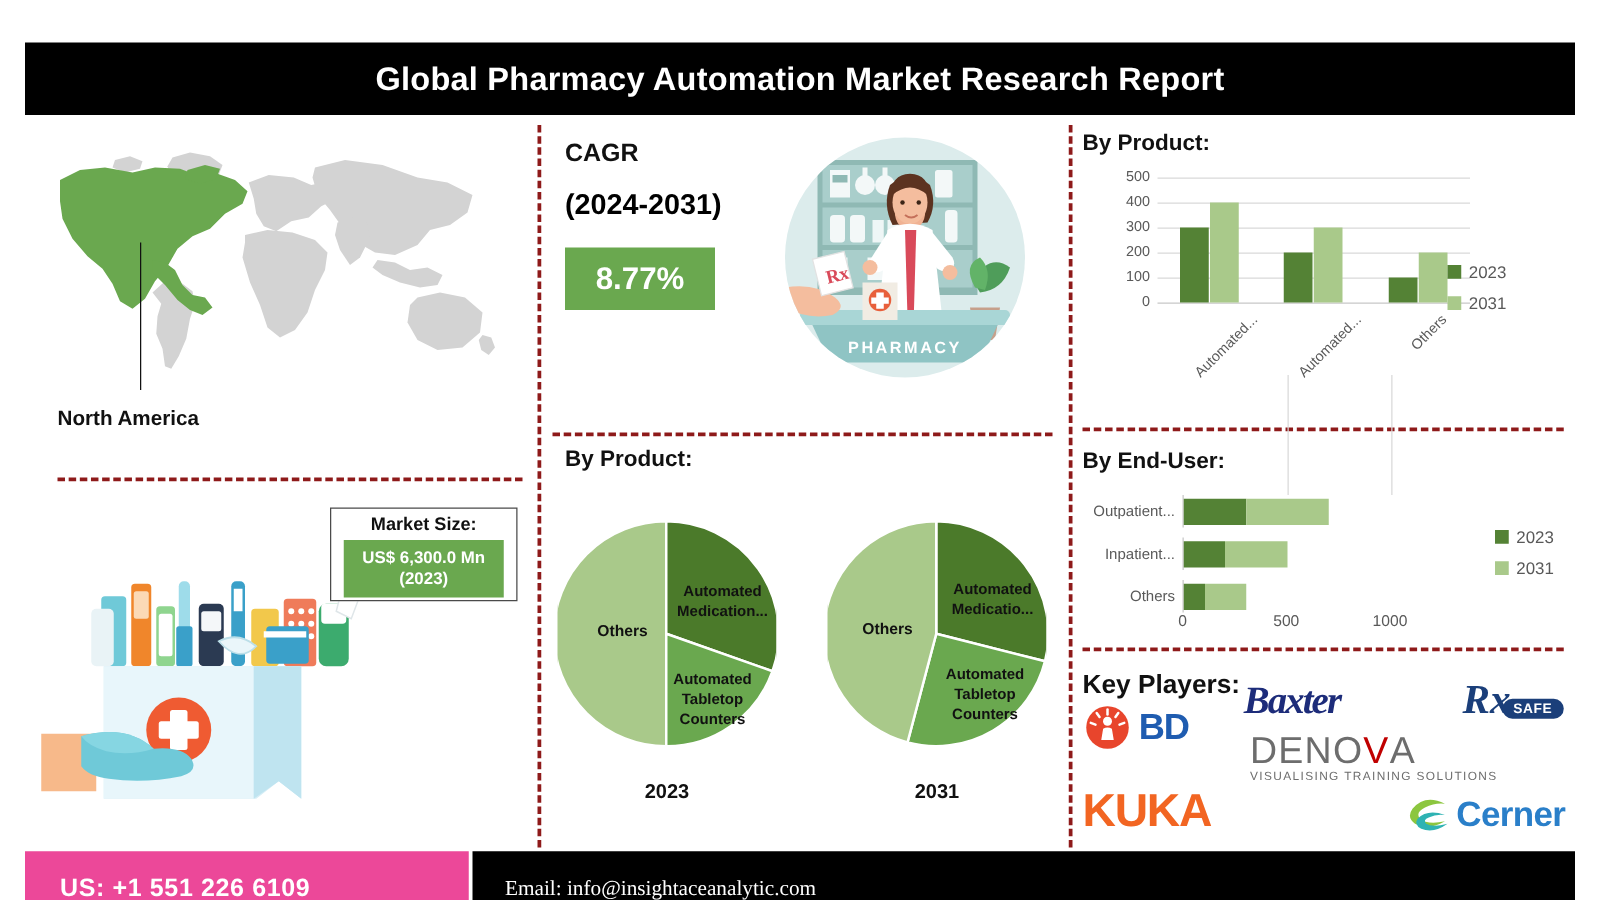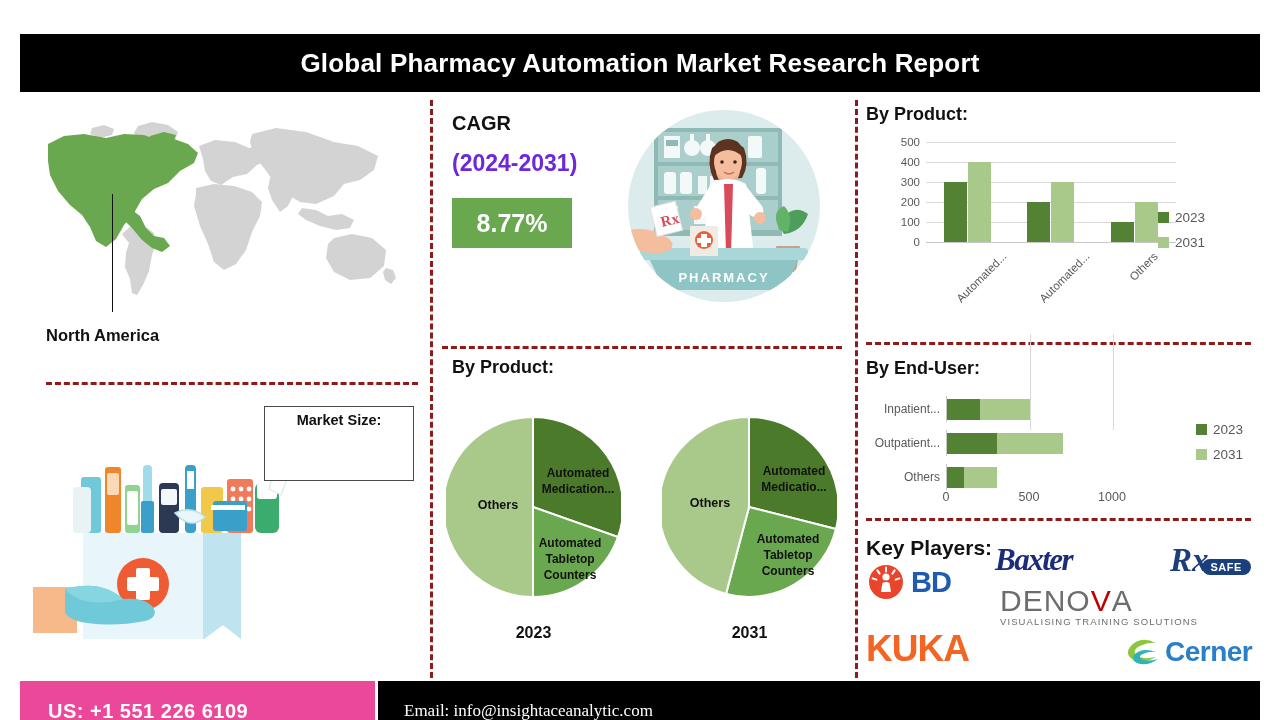--- a/index.html
+++ b/index.html
@@ -26,21 +26,21 @@
   .pillbag svg{width:100%;height:100%;}
 
   .msbox{position:absolute;left:264px;top:382px;width:150px;height:75px;border:1px solid #4a4a4a;
          background:#fff;display:flex;flex-direction:column;align-items:center;padding-top:5px;box-sizing:border-box;}
   .ms-title{font-size:14.5px;font-weight:bold;color:#111;margin-bottom:4px;}
   .ms-value{background:#6aa84f;color:#fff;font-size:13.5px;font-weight:bold;line-height:17px;
             text-align:center;width:128px;padding:5px 0 7px 0;}
 
   
   .cagr-label{position:absolute;left:452px;top:88px;font-size:20px;font-weight:bold;color:#111;}
-  .cagr-years{position:absolute;left:452px;top:126px;font-size:23px;font-weight:bold;color:#6d28d9;}
+  .cagr-years{position:absolute;left:452px;top:126px;font-size:23px;font-weight:bold;color:#000000;}
   .cagr-box{position:absolute;left:452px;top:174px;width:120px;height:50px;background:#6aa84f;
             display:flex;align-items:center;justify-content:center;}
   .cagr-box span{color:#fff;font-size:25px;font-weight:bold;}
 
   .pharm-ill{position:absolute;left:628px;top:82px;width:192px;height:200px;}
   .pharm-ill svg{width:100%;height:100%;}
 
   .byproduct-pie-title{position:absolute;left:452px;top:333px;font-size:18px;font-weight:bold;color:#111;}
   .pie-block{position:absolute;top:372px;width:175px;}
   .pie-svg{width:175px;height:222px;}
@@ -197,20 +197,21 @@
       <rect x="102" y="138" width="32" height="14" rx="2" fill="#ffffff"></rect>
 
       <path d="M8 148 h44 v46 H8 z" fill="#f7b98a"></path>
       <path d="M40 150 q36 -10 58 10 q22 -2 30 8 q6 10 -8 14 q-30 6 -58 2 q-16 -2 -22 -10 z" fill="#6fc9d8"></path>
       <path d="M40 150 q36 -10 58 10 q-20 6 -38 2 q-14 -4 -20 -12 z" fill="#86d6e2"></path>
     </svg>
   </div>
 
   <div class="msbox">
     <div class="ms-title">Market Size:</div>
+    <div class="ms-value">US$ 6,300.0 Mn (2023)</div>
   </div>
 
   <div class="cagr-label">CAGR</div>
   <div class="cagr-years">(2024-2031)</div>
   <div class="cagr-box">
     <span>8.77%</span>
   </div>
 
   <div class="pharm-ill">
     <svg viewBox="0 0 192 200" xmlns="http://www.w3.org/2000/svg">
@@ -360,33 +361,33 @@
     <div class="legend-row">
       <div class="legend-sw" style="background:#a9c98a;"></div>
       <div class="legend-txt">2031</div>
     </div>
   </div>
 
   <div class="r-title" style="left:866px;top:334px;">By End-User:</div>
 
   <div class="hbar">
     <div class="hb-row">
-      <div class="hb-label">Inpatient...</div>
-      <div class="hb-track">
-        <div class="hb-seg" style="left:0;width:33px;background:#548235;"></div>
-        <div class="hb-seg" style="left:33px;width:50px;background:#a9c98a;"></div>
-      </div>
-    </div>
-    <div class="hb-row">
       <div class="hb-label">Outpatient...</div>
       <div class="hb-track">
         <div class="hb-gl" style="left:83px;"></div>
         <div class="hb-gl" style="left:166px;"></div>
         <div class="hb-seg" style="left:0;width:50px;background:#548235;"></div>
         <div class="hb-seg" style="left:50px;width:66px;background:#a9c98a;"></div>
+      </div>
+    </div>
+    <div class="hb-row">
+      <div class="hb-label">Inpatient...</div>
+      <div class="hb-track">
+        <div class="hb-seg" style="left:0;width:33px;background:#548235;"></div>
+        <div class="hb-seg" style="left:33px;width:50px;background:#a9c98a;"></div>
       </div>
     </div>
     <div class="hb-row">
       <div class="hb-label">Others</div>
       <div class="hb-track">
         <div class="hb-seg" style="left:0;width:17px;background:#548235;"></div>
         <div class="hb-seg" style="left:17px;width:33px;background:#a9c98a;"></div>
       </div>
     </div>
     <div class="hb-ticks">

